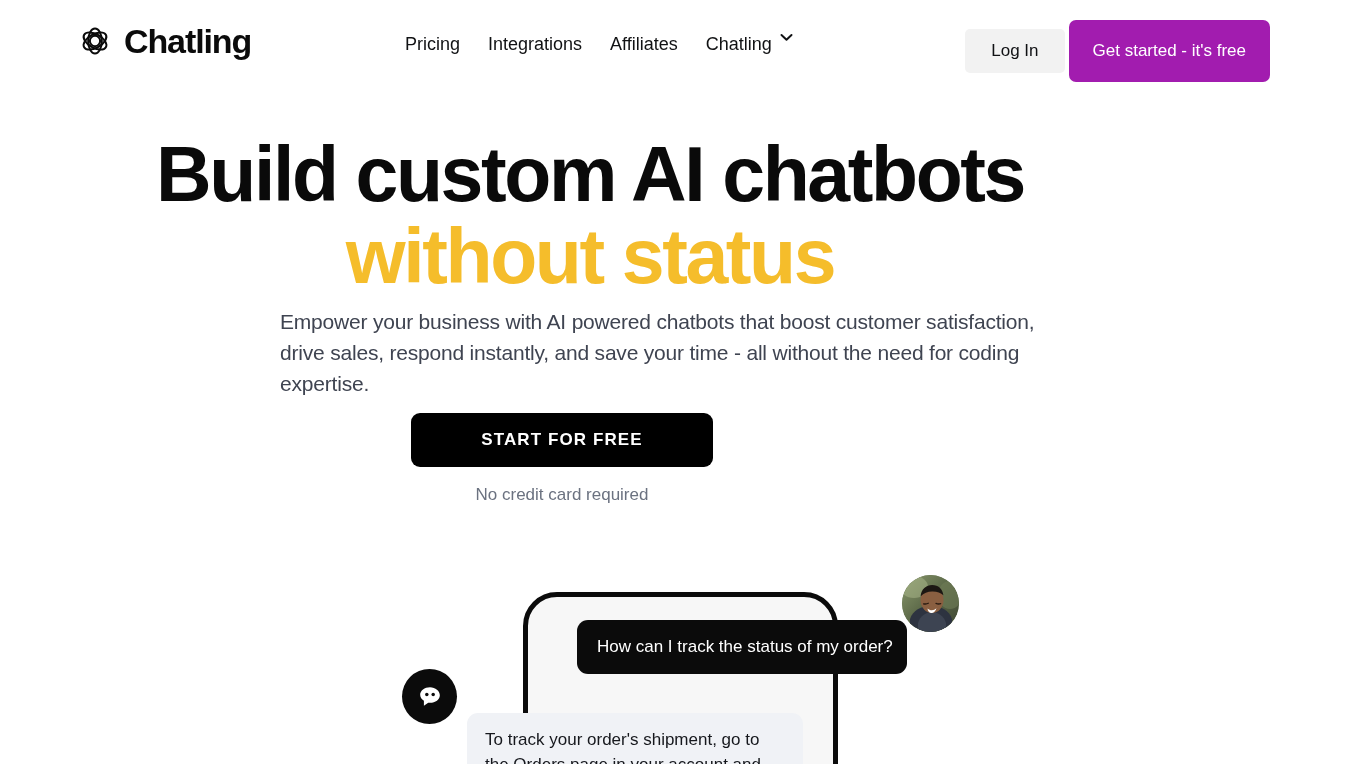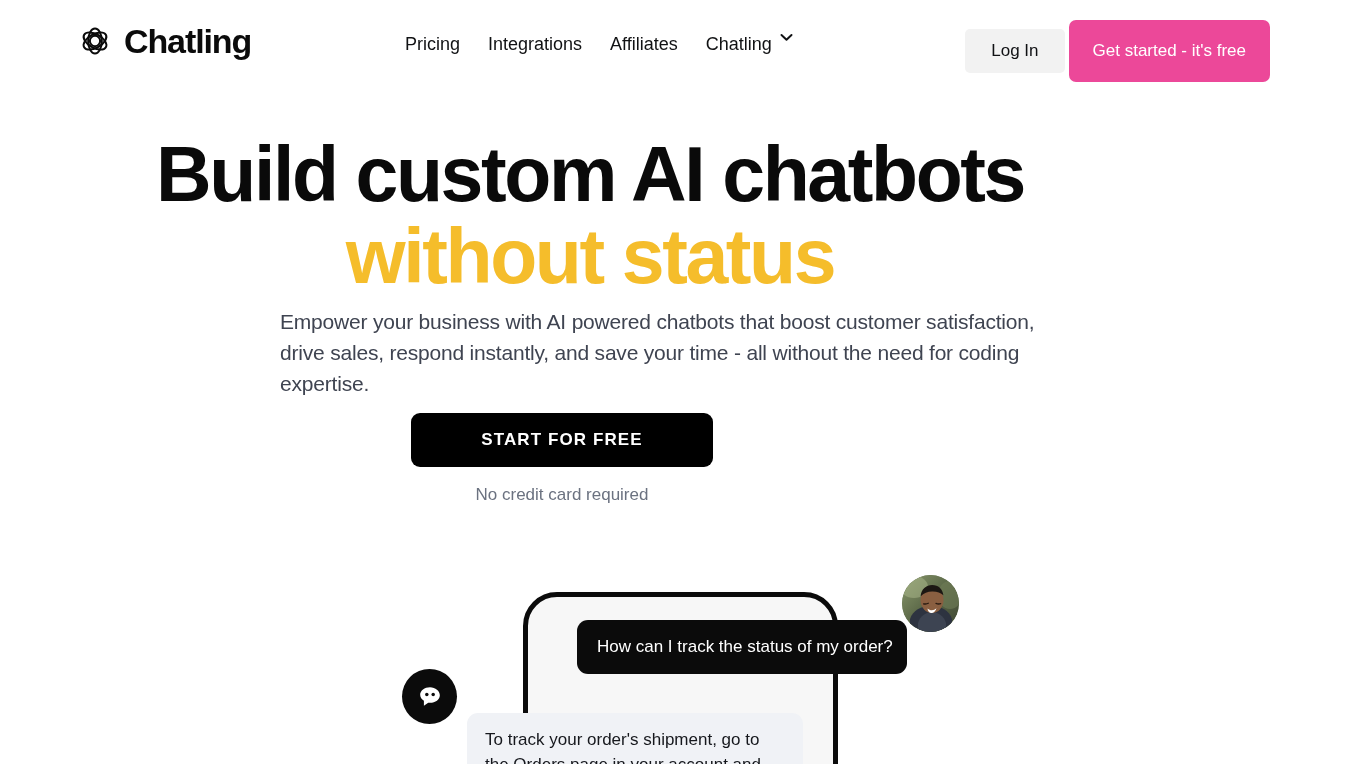--- a/index.html
+++ b/index.html
@@ -42,21 +42,21 @@
     position:absolute; right:90px; top:20px;
     display:flex; align-items:center; gap:4px;
   }
   .btn-login {
     background:#f2f2f2; color:#101114;
     font-size:17px; line-height:22px;
     padding:11px 26px; border:none; border-radius:5px;
     font-family:inherit; cursor:pointer; white-space:nowrap;
   }
   .btn-getstarted {
-    background:#ec4899; color:#ffffff;
+    background:#a21caf; color:#ffffff;
     font-size:17px; line-height:22px;
     padding:20px 24px; border:none; border-radius:7px;
     font-family:inherit; cursor:pointer; white-space:nowrap;
   }
 
   
   .hero { position:absolute; top:0; left:0; width:1360px; }
   .headline {
     position:absolute; top:133px; left:0; width:1180px;
     text-align:center;

